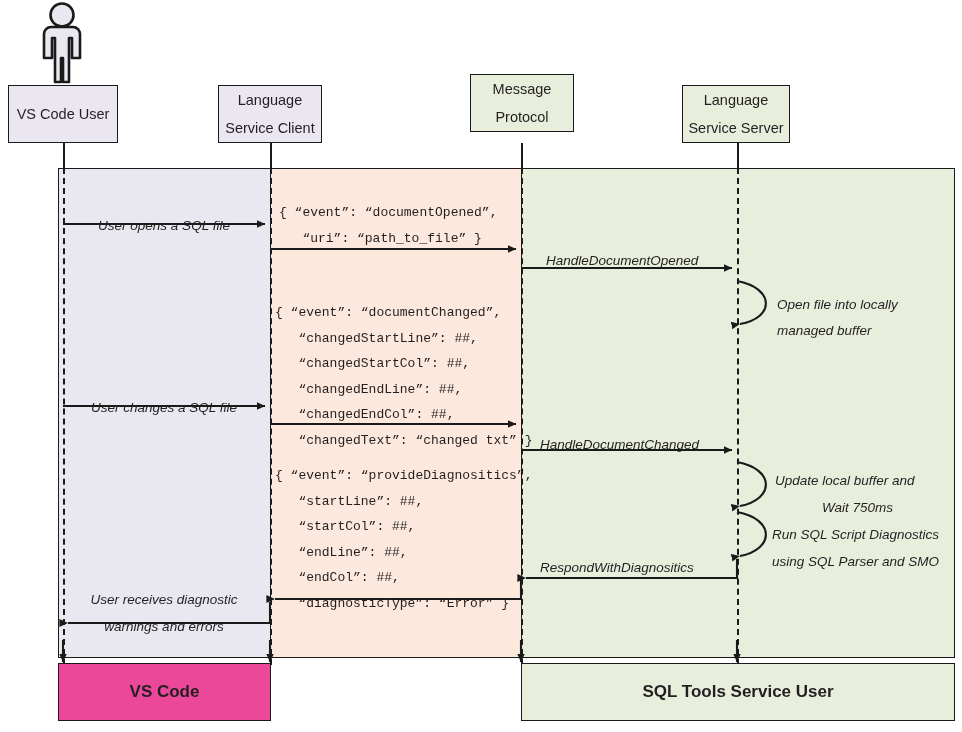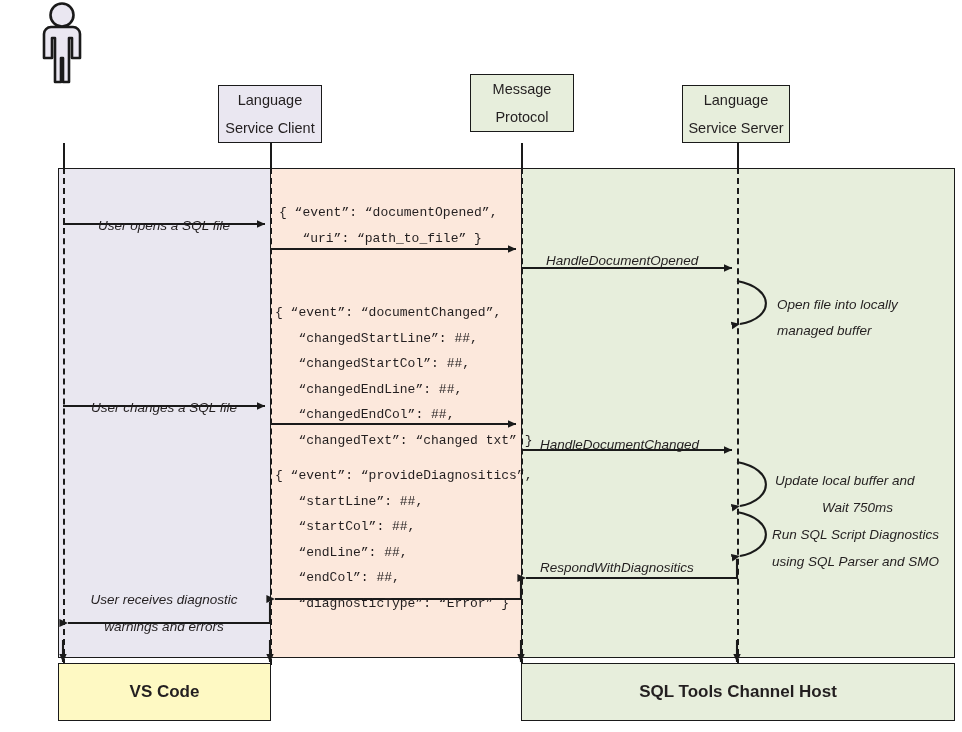--- a/index.html
+++ b/index.html
@@ -22,21 +22,21 @@
   .band.grn{background:#e7eedc;}
 
   
   .life{position:absolute;width:0;border-left:2.1px dashed #1a1a1a;}
   .lifesolid{position:absolute;width:0;border-left:2.1px solid #1a1a1a;}
 
   
   .foot{position:absolute;border:1.6px solid #1a1a1a;box-sizing:border-box;
         display:flex;align-items:center;justify-content:center;
         font-size:17px;font-weight:bold;color:#231f20;white-space:nowrap;}
-  .foot.lav{background:#fef9c3;}
+  .foot.lav{background:#ec4899;}
   .foot.peach{background:#fce8dc;}
   .foot.grn{background:#e7eedc;}
 
   
   .lbl{position:absolute;font-style:italic;font-size:13.5px;color:#231f20;
        white-space:nowrap;line-height:1.0;}
   .lbl.c{text-align:center;margin-top:16px;}
 
   
   .json{position:absolute;font-family:"Liberation Mono","DejaVu Sans Mono",monospace;
@@ -55,20 +55,23 @@
 
   <div class="band lav" style="left:58px;top:168px;width:213px;height:490px;"></div>
   <div class="band peach" style="left:270px;top:168px;width:252px;height:490px;"></div>
   <div class="band grn" style="left:521px;top:168px;width:434px;height:490px;"></div>
 
   <svg class="actor" style="left:30px;top:2px;" width="64" height="82" viewBox="0 0 64 82">
     <circle cx="32" cy="13" r="11.5" fill="#eae7f1" stroke="#1a1a1a" stroke-width="2.6"></circle>
     <path d="M14 32 a7 7 0 0 1 7 -7 h22 a7 7 0 0 1 7 7 v24 h-8 v-20 h-3 v44 h-6 v-24 h-2 v24 h-6 v-44 h-3 v20 h-8 z" fill="#eae7f1" stroke="#1a1a1a" stroke-width="2.6" stroke-linejoin="round"></path>
   </svg>
 
+  <div class="hdr lav" style="left:8px;top:85px;width:110px;height:58px;">
+    <span>VS Code User</span>
+  </div>
 
   <div class="hdr lav" style="left:218px;top:85px;width:104px;height:58px;">
     <span>Language</span>
     <span>Service Client</span>
   </div>
 
   <div class="hdr grn" style="left:470px;top:74px;width:104px;height:58px;text-align:center;">
     <span>Message</span>
     <span>Protocol</span>
   </div>
@@ -168,16 +171,16 @@
    “startLine”: ##,
    “startCol”: ##,
    “endLine”: ##,
    “endCol”: ##,
    “diagnosticType”: “Error” }</div>
 
   <div class="foot lav" style="left:58px;top:663px;width:213px;height:58px;">
     <span>VS Code</span>
   </div>
   <div class="foot grn" style="left:521px;top:663px;width:434px;height:58px;">
-    <span>SQL Tools Channel Host</span>
+    <span>SQL Tools Service User</span>
   </div>
 
 </div>
 
 </body></html>

